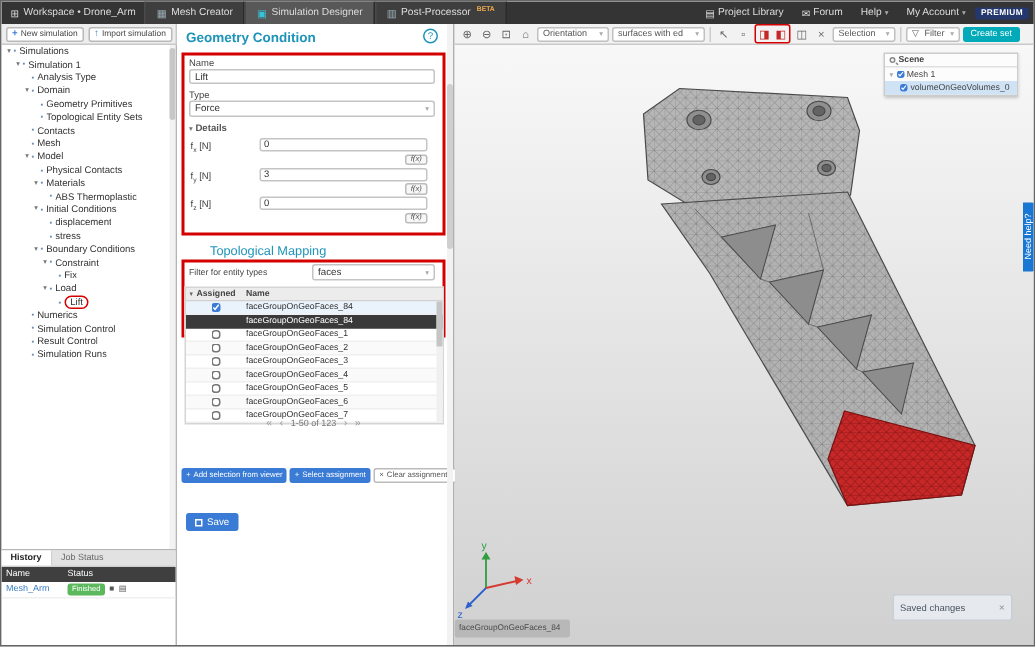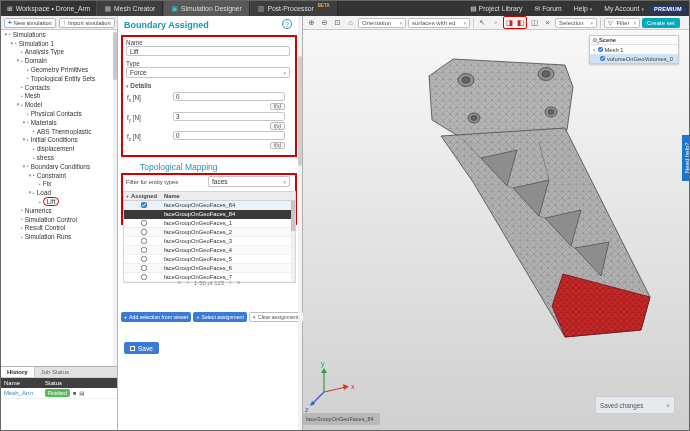--- a/index.html
+++ b/index.html
@@ -378,21 +378,21 @@
           <span class="ticn">▪</span>
           <span class="tlbl">Simulation Runs</span>
         </div>
       </div>
     <div class="sb-scroll">
         <div class="sb-thumb"></div>
       </div>
   </aside>
 
   <section id="panel">
-    <div class="ptitle">Boundary Assigned</div>
+    <div class="ptitle">Geometry Condition</div>
     <div class="helpc">?</div>
 
     <div id="annot1" class="annot"></div>
 
     <span class="flabel" style="left:8px; top:23px;">Name</span>
     <input class="tinput" style="left: 8px; top: 30px; width: 164px; height: 10px;" value="Lift">
     <span class="flabel" style="left:8px; top:44px;">Type</span>
     <div class="fakesel" style="left:8px; top:51px; width:164px; height:11px;">
       <span>Force</span>
       <span class="caret">▾</span>

